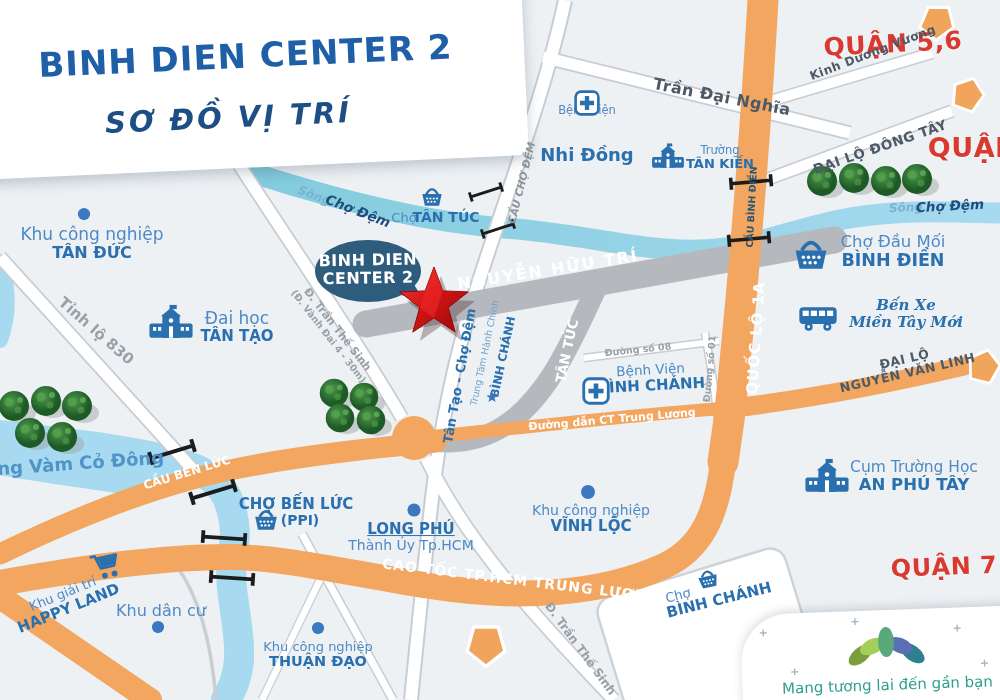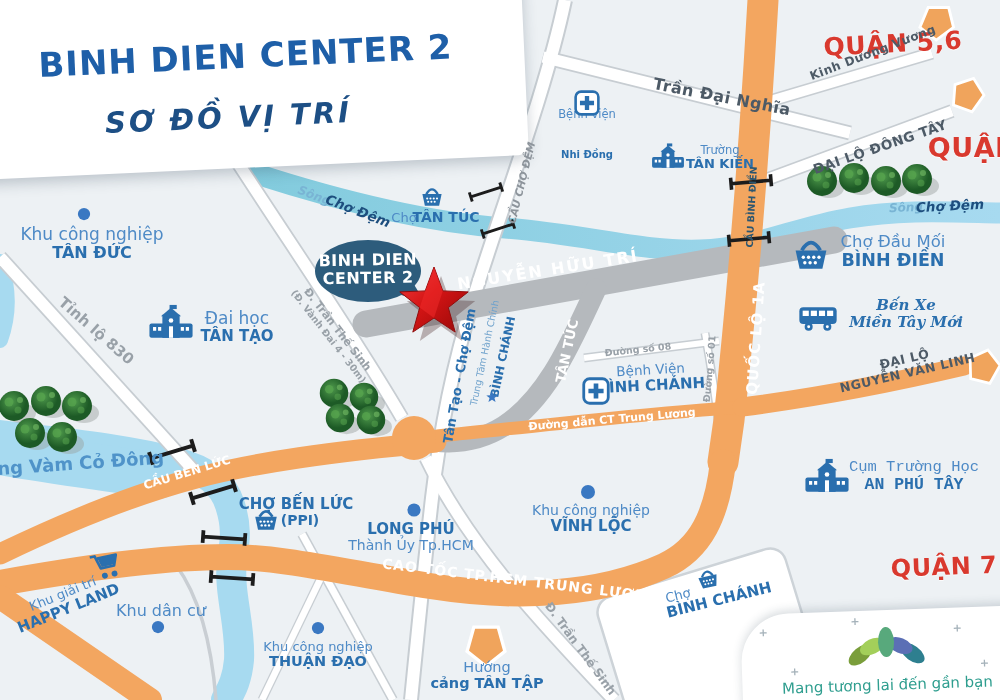--- a/index.html
+++ b/index.html
@@ -204,46 +204,46 @@
       <div class="lbl" style="left: 92px; top: 243px; --r: 0deg;">
         <span class="c-sub" style="font-size: 17px;">Khu công nghiệp</span>
         <span class="c-name" style="font-size: 16px;">TÂN ĐỨC</span>
       </div>
       <div class="lbl" style="left: 237px; top: 327px; --r: 0deg;">
         <span class="c-sub" style="font-size: 17px;">Đai học</span>
         <span class="c-name" style="font-size: 15px;">TÂN TẠO</span>
       </div>
       <div class="lbl" style="left: 587px; top: 134px; --r: 0deg;">
         <span class="c-sub" style="font-size: 11.5px;">Bệnh viện</span>
-        <span class="c-name" style="font-size: 10px; margin-top: 28px;">Nhi Đồng</span>
+        <span class="c-name" style="font-size: 18px; margin-top: 28px;">Nhi Đồng</span>
       </div>
       <div class="lbl" style="left: 720px; top: 157px; --r: 0deg;">
         <span class="c-sub" style="font-size: 11.5px;">Trường</span>
         <span class="c-name" style="font-size: 13px;">TÂN KIẾN</span>
       </div>
       <div class="lbl" style="left: 404px; top: 218px; --r: 0deg;">
         <span class="c-sub" style="font-size: 13px;">Chợ</span>
       </div>
       <div class="lbl" style="left: 446px; top: 218px; --r: 0deg;">
         <span class="c-name" style="font-size: 14px;">TÂN TÚC</span>
       </div>
       <div class="lbl" style="left: 893px; top: 252px; --r: 0deg;">
         <span class="c-sub" style="font-size: 16.5px;">Chợ Đầu Mối</span>
         <span class="c-name" style="font-size: 17.5px;">BÌNH ĐIỀN</span>
       </div>
       <div class="lbl" style="left: 906px; top: 313px; --r: 0deg;">
         <span class="c-serifIt" style="font-size: 15px;">Bến Xe</span>
         <span class="c-serifIt" style="font-size: 15px;">Miền Tây Mới</span>
       </div>
-      <div class="lbl" style="left: 914px; top: 477px; font-family: Liberation Mono, monospace; --r: 0deg;">
+      <div class="lbl" style="left: 914px; top: 477px; --r: 0deg;">
         <span class="c-sub" style="font-size: 15.5px;">Cụm Trường Học</span>
         <span class="c-name" style="font-size: 16.5px;">AN PHÚ TÂY</span>
       </div>
       <div class="lbl" style="left: 411px; top: 537px; --r: 0deg;">
-        <span class="c-name" style="font-size: 15px;">LONG PHÚ</span>
+        <span class="c-name" style="font-size: 15px; text-decoration: underline;">LONG PHÚ</span>
         <span class="c-sub" style="font-size: 14px;">Thành Ủy Tp.HCM</span>
       </div>
       <div class="lbl" style="left: 591px; top: 519px; --r: 0deg;">
         <span class="c-sub" style="font-size: 14px;">Khu công nghiệp</span>
         <span class="c-name" style="font-size: 15px;">VĨNH LỘC</span>
       </div>
       <div class="lbl" style="left: 318px; top: 655px; --r: 0deg;">
         <span class="c-sub" style="font-size: 13px;">Khu công nghiệp</span>
         <span class="c-name" style="font-size: 14.5px;">THUẬN ĐẠO</span>
       </div>
@@ -262,24 +262,20 @@
       </div>
       <div class="lbl" style="left: 678px; top: 596px; --r: -14deg;">
         <span class="c-sub" style="font-size: 13px;">Chợ</span>
       </div>
       <div class="lbl" style="left: 719px; top: 600px; --r: -14deg;">
         <span class="c-name" style="font-size: 15px;">BÌNH CHÁNH</span>
       </div>
       <div class="lbl" style="left: 651px; top: 378px; --r: -3deg;">
         <span class="c-sub" style="font-size: 13.5px;">Bệnh Viện</span>
         <span class="c-name" style="font-size: 15px;">BÌNH CHÁNH</span>
-      </div>
-      <div class="lbl" style="left: 487px; top: 676px; --r: 0deg;">
-        <span class="c-sub" style="font-size: 14.5px;">Hướng</span>
-        <span class="c-name" style="font-size: 14.5px;">cảng TÂN TẬP</span>
       </div>
       <div class="lbl" style="left: 722px; top: 97px; --r: 11deg;">
         <span class="c-roadDark" style="font-size: 16px;">Trần Đại Nghĩa</span>
       </div>
       <div class="lbl" style="left: 873px; top: 53px; --r: -21deg;">
         <span class="c-roadDark" style="font-size: 12px;">Kinh Dương Vương</span>
       </div>
       <div class="lbl" style="left: 880px; top: 147px; --r: -19deg; letter-spacing: 1px;">
         <span class="c-roadDark" style="font-size: 13.5px;">ĐẠI LỘ ĐÔNG TÂY</span>
       </div>

